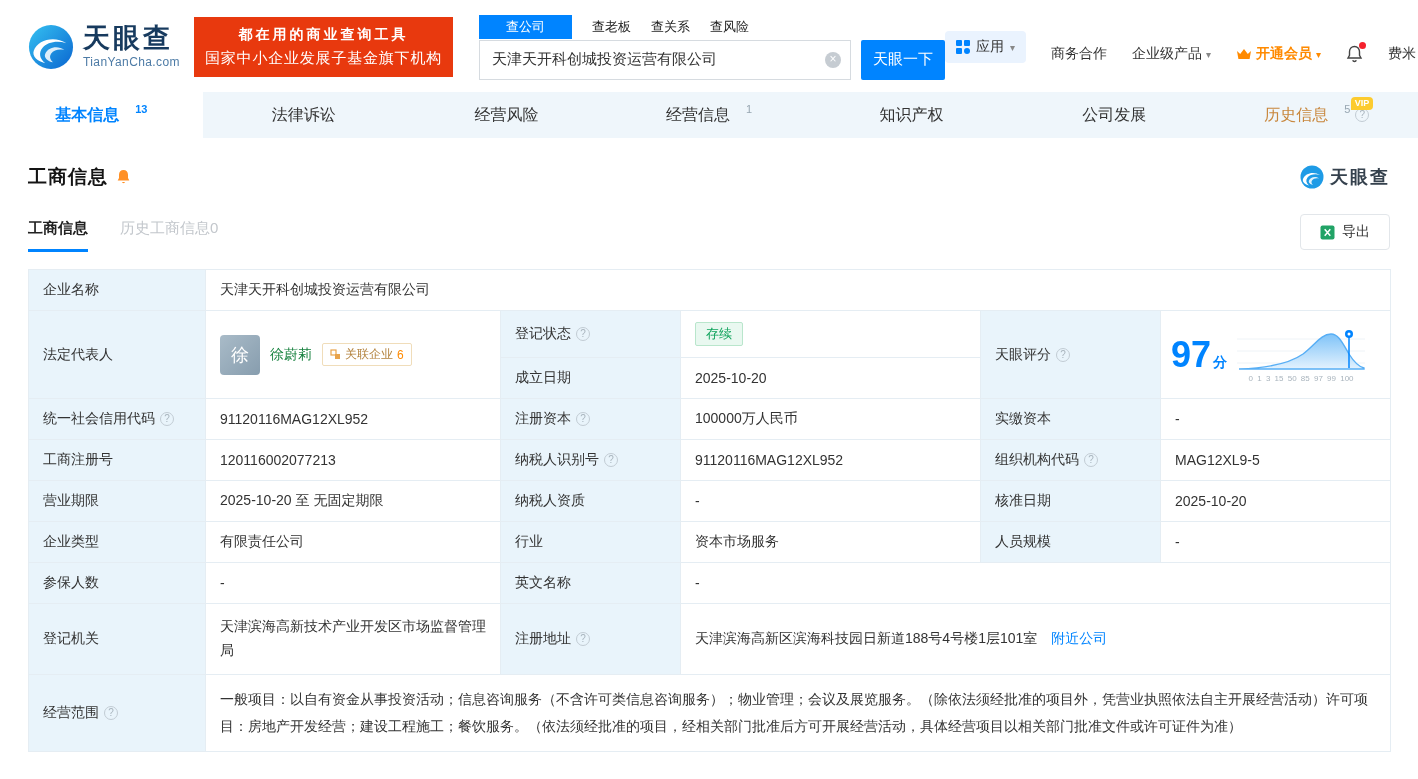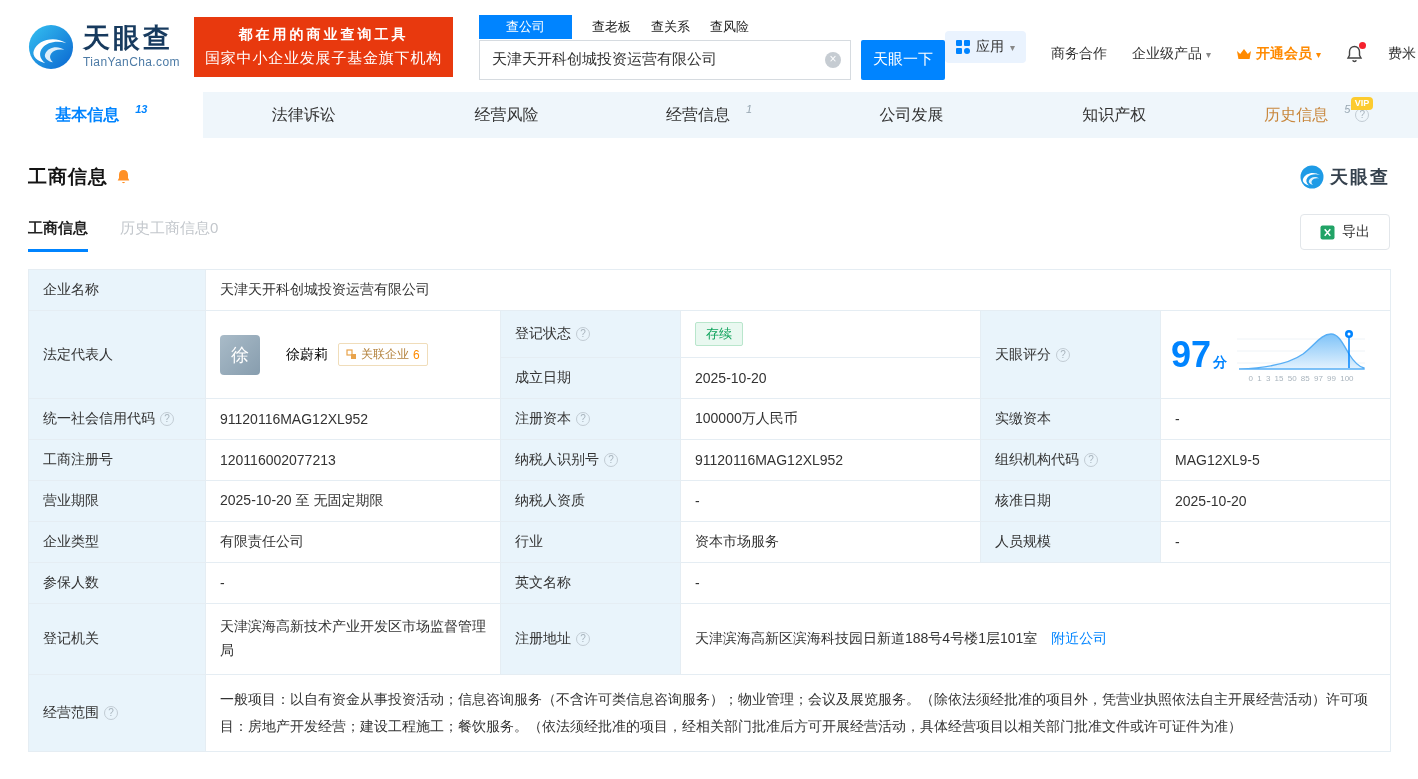--- a/index.html
+++ b/index.html
@@ -43,21 +43,21 @@
   .vip-menu { color:#ff8a00; font-weight:bold; }
   .vip-menu .caret { color:#ff8a00; }
   .bell-wrap { position:relative; cursor:pointer; display:flex; }
   .bell-dot { position:absolute; top:-3px; right:-3px; width:7px; height:7px; background:#f5222d; border-radius:50%; }
 
   
   .navtabs { display:flex; background:#eff6fb; height:46px; }
   .navtab { flex:1; display:flex; align-items:center; justify-content:center; font-size:16px; color:#333;
             cursor:pointer; position:relative; }
   .navtab.active { background:#fff; color:#0084ff; font-weight:bold; }
-  .cnt { font-size:11px; margin-left:16px; position:relative; top:-6px; font-weight:normal;font-style:italic; }
+  .cnt { font-size:11px; margin-left:16px; position:relative; top:-6px; font-weight:normal; }
   .cnt-blue { color:#0084ff; font-weight:bold; }
   .cnt-gray { color:#97a6b1; }
   .navtab-history { color:#c8873d; }
   .vip-tag { position:absolute; top:5px; left:50%; transform:translateX(34px); background:#fccb2f; color:#fff;
              font-size:9px; font-weight:bold; padding:1px 4px; border-radius:4px 4px 4px 0; line-height:1.2; }
 
   .help { display:inline-block; width:14px; height:14px; border:1px solid #c2ccd4; border-radius:50%;
           color:#a8b4bd; font-size:10px; line-height:12px; text-align:center; margin-left:5px;
           vertical-align:1px; cursor:pointer; font-weight:normal; }
 
@@ -81,21 +81,21 @@
   .info-table td { border:1px solid #e5edf3; padding:11px 14px; font-size:14px; vertical-align:middle; }
   td.lbl { background:#e9f4fb; color:#333;margin-top:12px; }
   td.val { background:#fff; color:#333; }
 
   .status-badge { display:inline-block; background:#e9f8f0; border:1px solid #b9e6cc; color:#10a35c;
                   font-size:13px; padding:2px 10px; border-radius:2px; }
 
   .rep-cell { display:flex; align-items:center; gap:10px; }
   .avatar { width:40px; height:40px; border-radius:4px; background:linear-gradient(135deg,#a9bbc8,#879dae);
             color:#fff; font-size:18px; display:flex; align-items:center; justify-content:center; cursor:pointer; flex:none; }
-  .rep-name { color:#000000; cursor:pointer;margin-left:16px; }
+  .rep-name { color:#15803d; cursor:pointer; }
   .rel-badge { display:inline-flex; align-items:center; gap:4px; border:1px solid #f0ddba; border-radius:2px;
                padding:2px 7px; font-size:12px; color:#b3823d; cursor:pointer; white-space:nowrap; }
   .rel-cnt { color:#ff8a00; }
 
   .score-cell { padding:6px 10px !important; }
   .score-flex { display:flex; align-items:center; gap:10px; }
   .score-left { display:flex; align-items:baseline; }
   .score-num { font-size:36px; font-weight:bold; color:#0084ff; line-height:1; }
   .score-unit { font-size:14px; color:#0084ff; margin-left:2px; font-weight:bold; }
   .score-chart { display:flex; flex-direction:column; }
@@ -203,24 +203,24 @@
     <span>法律诉讼</span>
   </div>
   <div class="navtab">
     <span>经营风险</span>
   </div>
   <div class="navtab">
     <span>经营信息</span>
     <sup class="cnt cnt-gray">1</sup>
   </div>
   <div class="navtab">
+    <span>知识产权</span>
+  </div>
+  <div class="navtab">
     <span>公司发展</span>
-  </div>
-  <div class="navtab">
-    <span>知识产权</span>
   </div>
   <div class="navtab navtab-history">
     <span>历史信息</span>
     <sup class="cnt cnt-gray">5</sup>
     <span class="help">?</span>
     <span class="vip-tag">VIP</span>
   </div>
 </nav>
 
 <main class="content">

